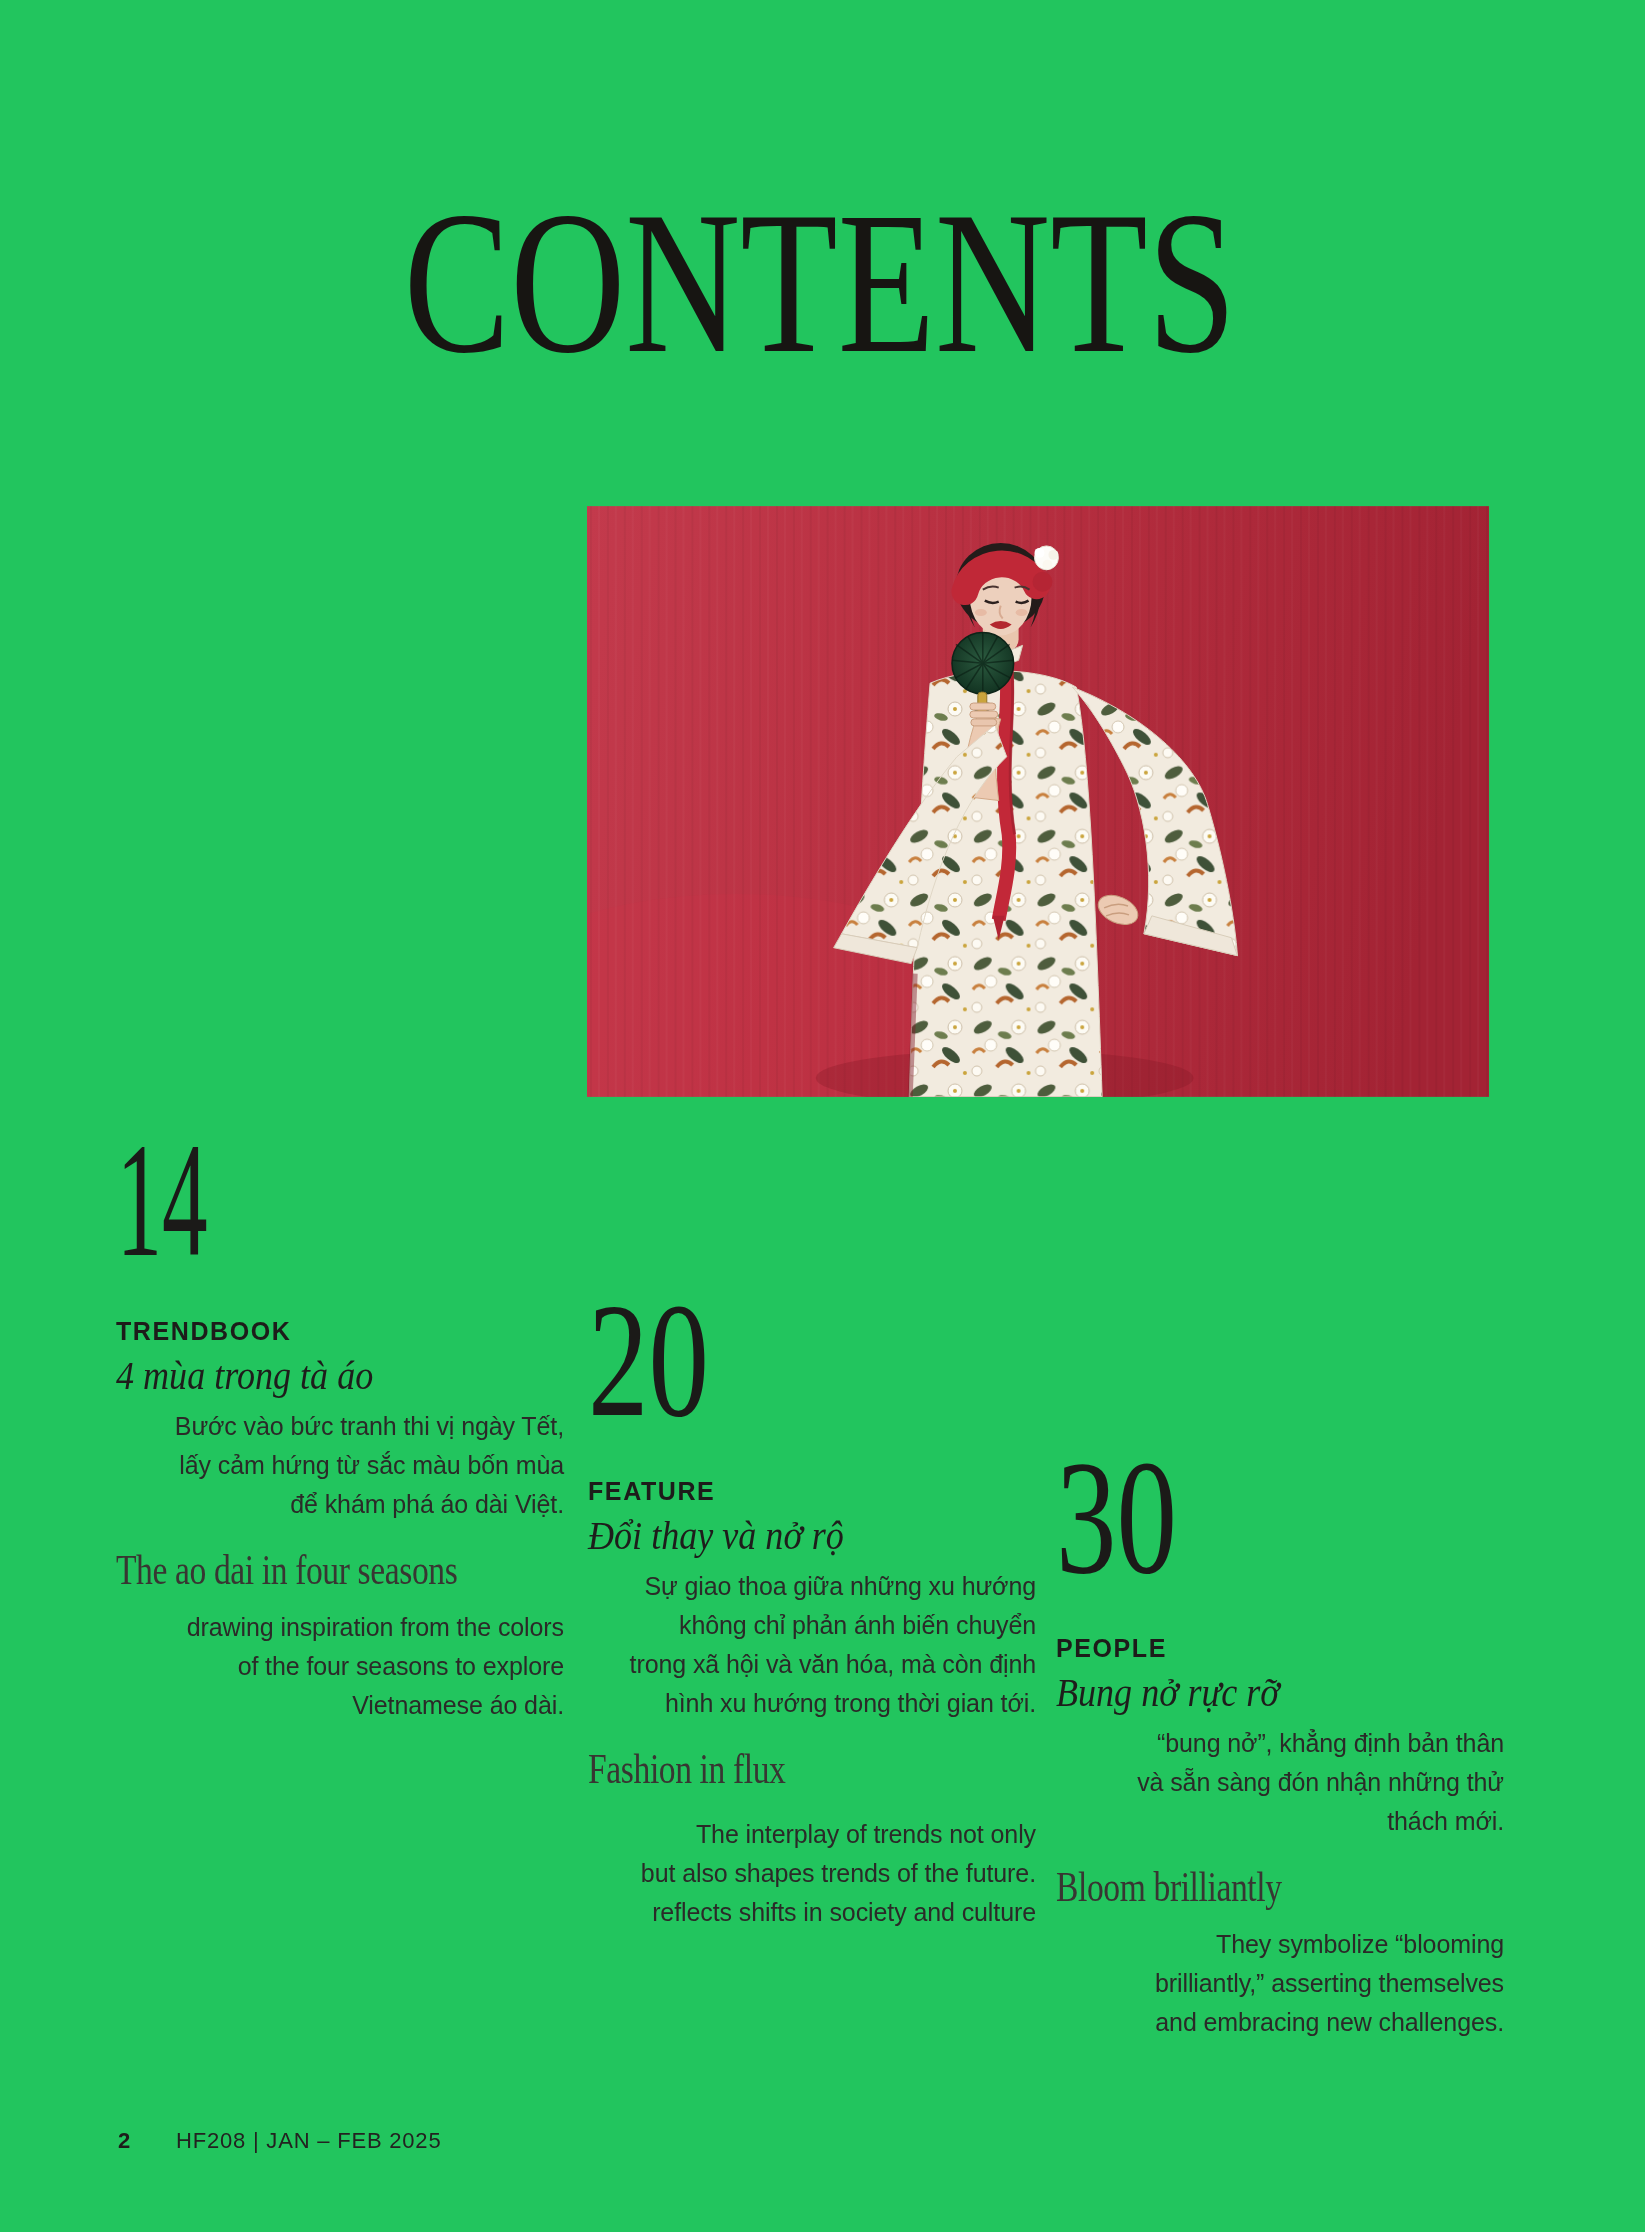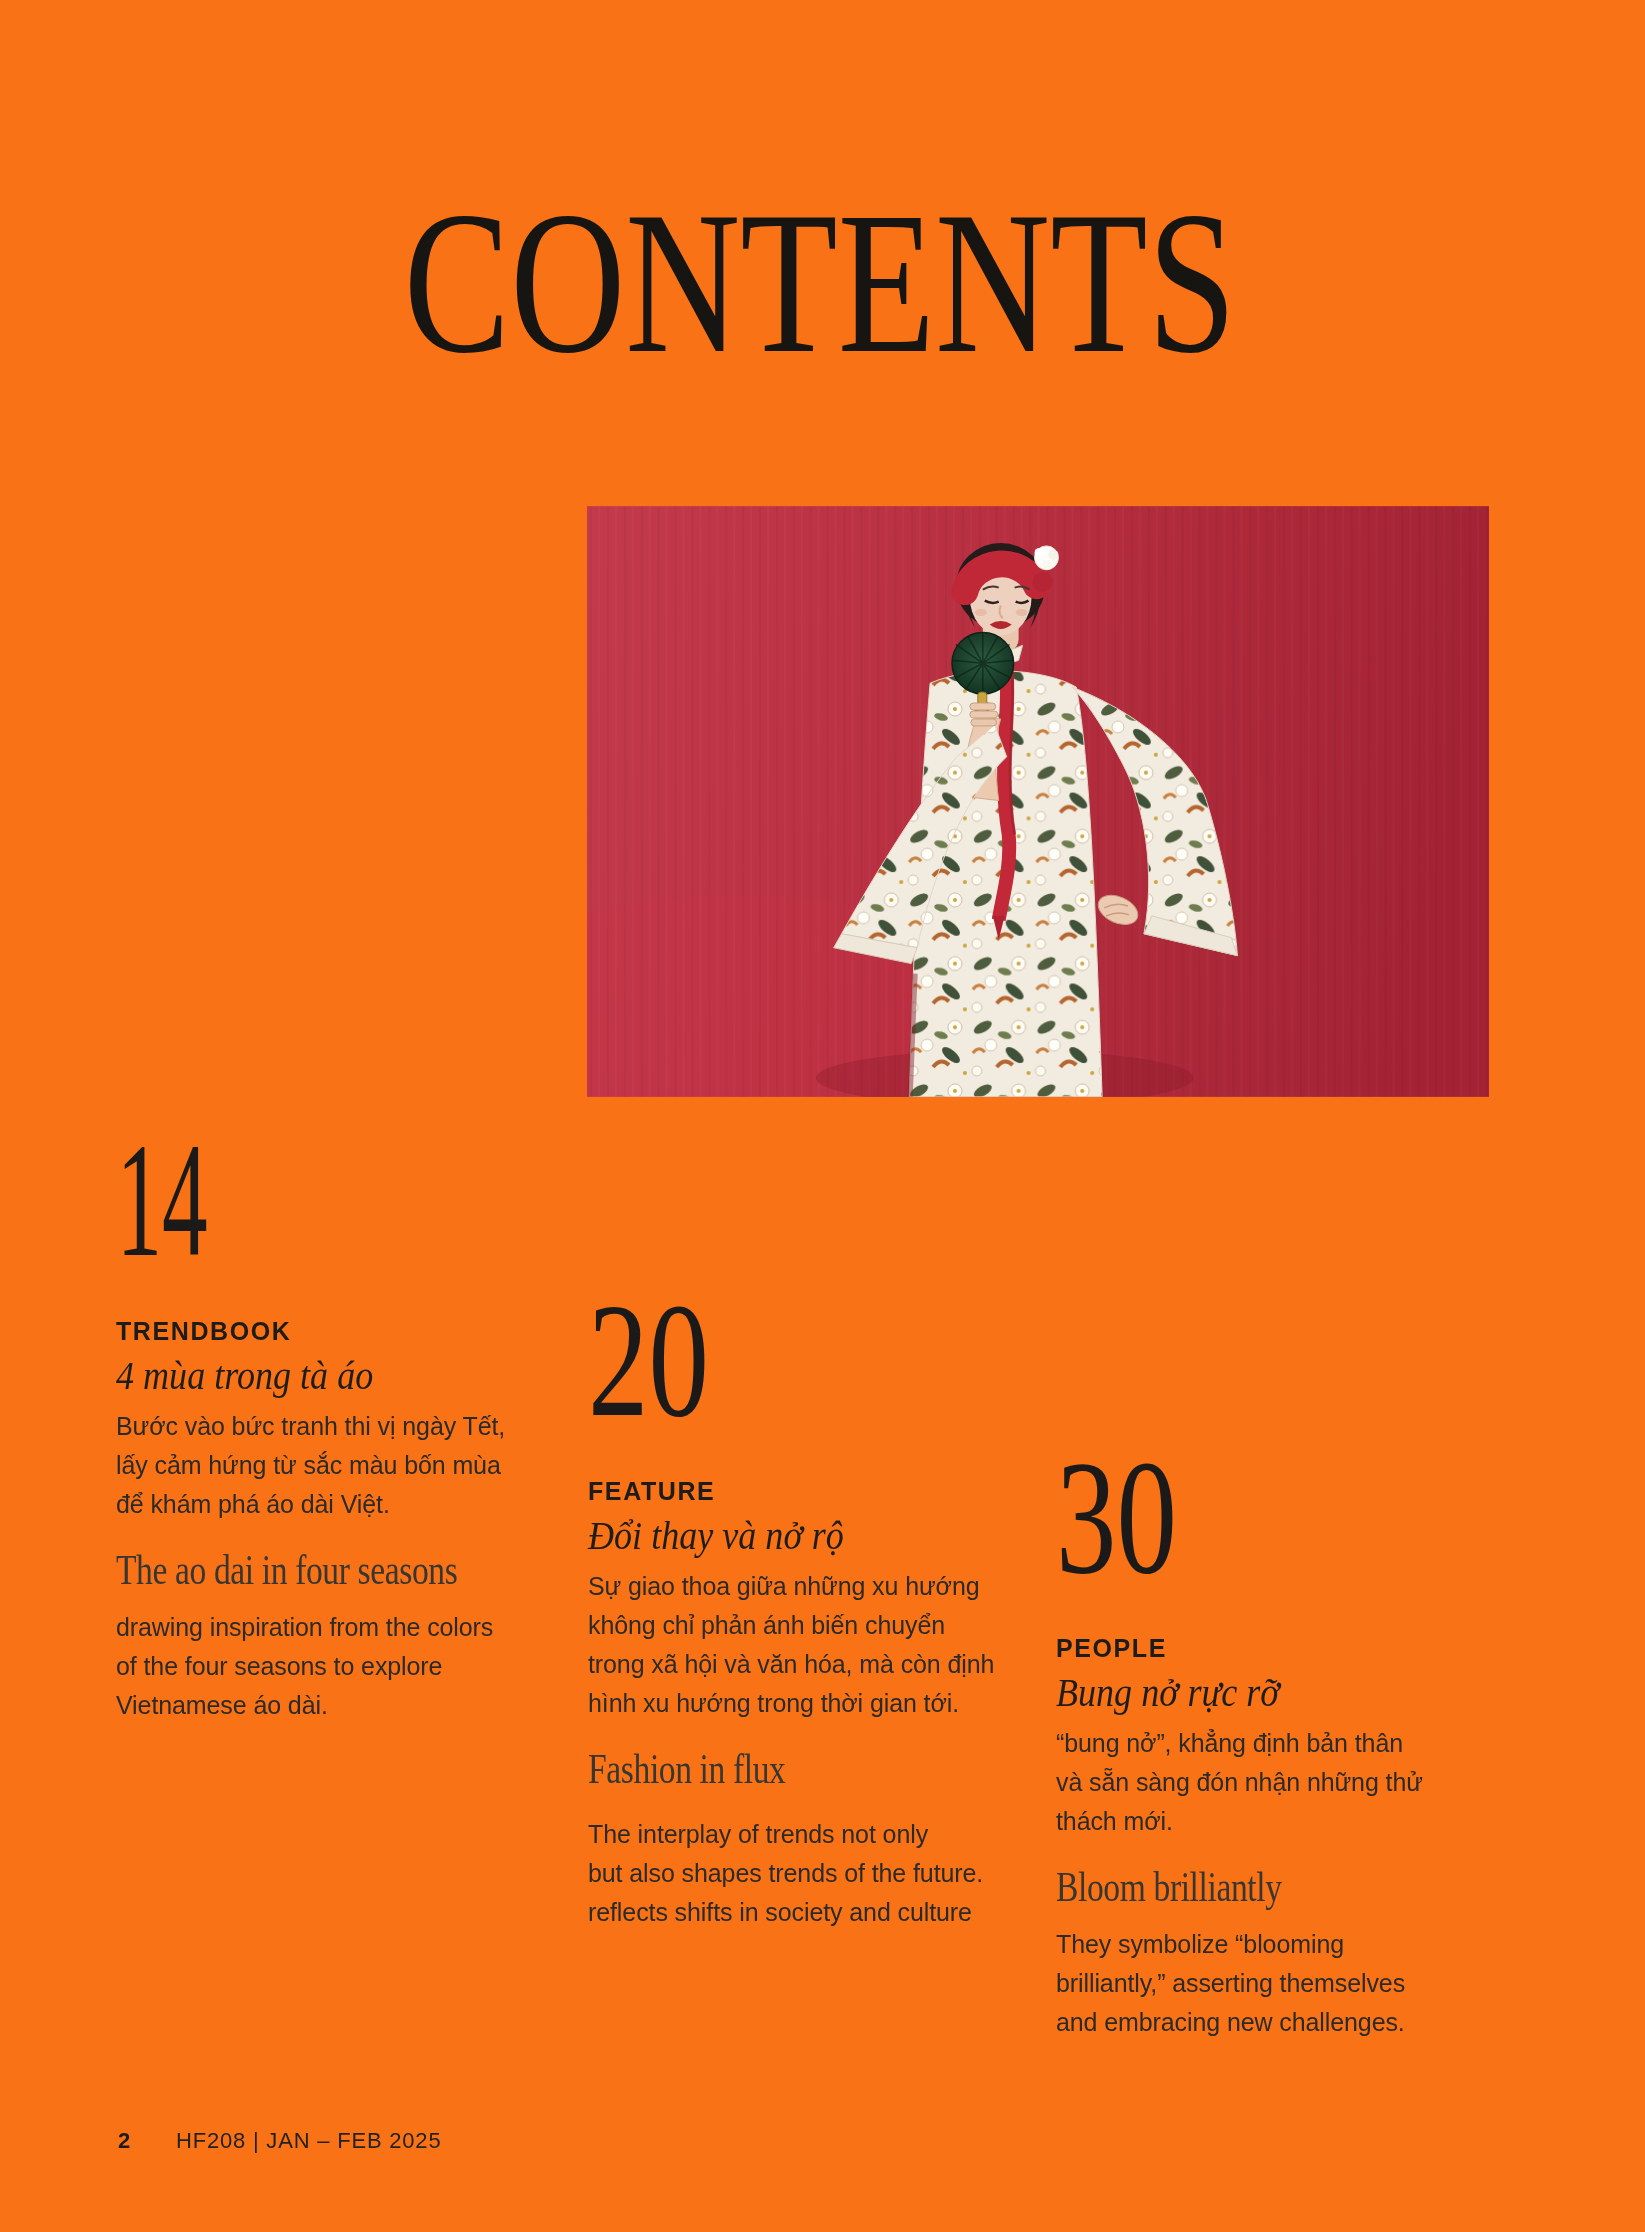--- a/index.html
+++ b/index.html
@@ -1,17 +1,17 @@
 <!DOCTYPE html>
 <html><head>
 <meta charset="utf-8">
 <style>
   html,body { margin:0; padding:0; background:#e9e9e9; }
   .page {
-    position:relative; width:1646px; height:2233px; background:#f97316;
+    position:relative; width:1646px; height:2233px; background:#22c55e;
     font-family:"Liberation Sans","DejaVu Sans",sans-serif; color:#262523;
     overflow:hidden; margin:0 auto;
   }
   .title-wrap { position:absolute; top:212px; left:400px; }
   .title-wrap svg text { fill:#171512; }
 
   .col { position:absolute; width:448px; }
   .col-1 { left:116px;  top:1144px; }
   .col-2 { left:588px;  top:1304px; }
   .col-3 { left:1056px; top:1461px; }
@@ -21,21 +21,21 @@
   .kicker {
     margin-top:52px; font-size:25px; font-weight:bold;
     letter-spacing:1.6px; color:#1d1c1a;
   }
   .sub {
     margin-top:5px; font-family:"Liberation Serif","DejaVu Serif",serif;
     font-style:italic; font-size:41px; line-height:48px; color:#1e1d1b;
     transform:scaleX(0.88); transform-origin:left center; white-space:nowrap;
   }
   .body { margin-top:8px; font-size:25px; line-height:39px; color:#2b2a28; }
-  .body .ln { white-space:nowrap; letter-spacing:-0.1px; }
+  .body .ln { white-space:nowrap; letter-spacing:-0.1px;text-align:right; }
   .serif-head {
     margin-top:20px; font-family:"Liberation Serif","DejaVu Serif",serif;
     font-size:42px; line-height:52px; color:#383632; letter-spacing:-0.5px;
     transform:scaleX(0.8); transform-origin:left center; white-space:nowrap;
   }
 
   .photo {
     position:absolute; left:587px; top:506px; width:902px; height:591px;
   }
   .photo svg { display:block; }

